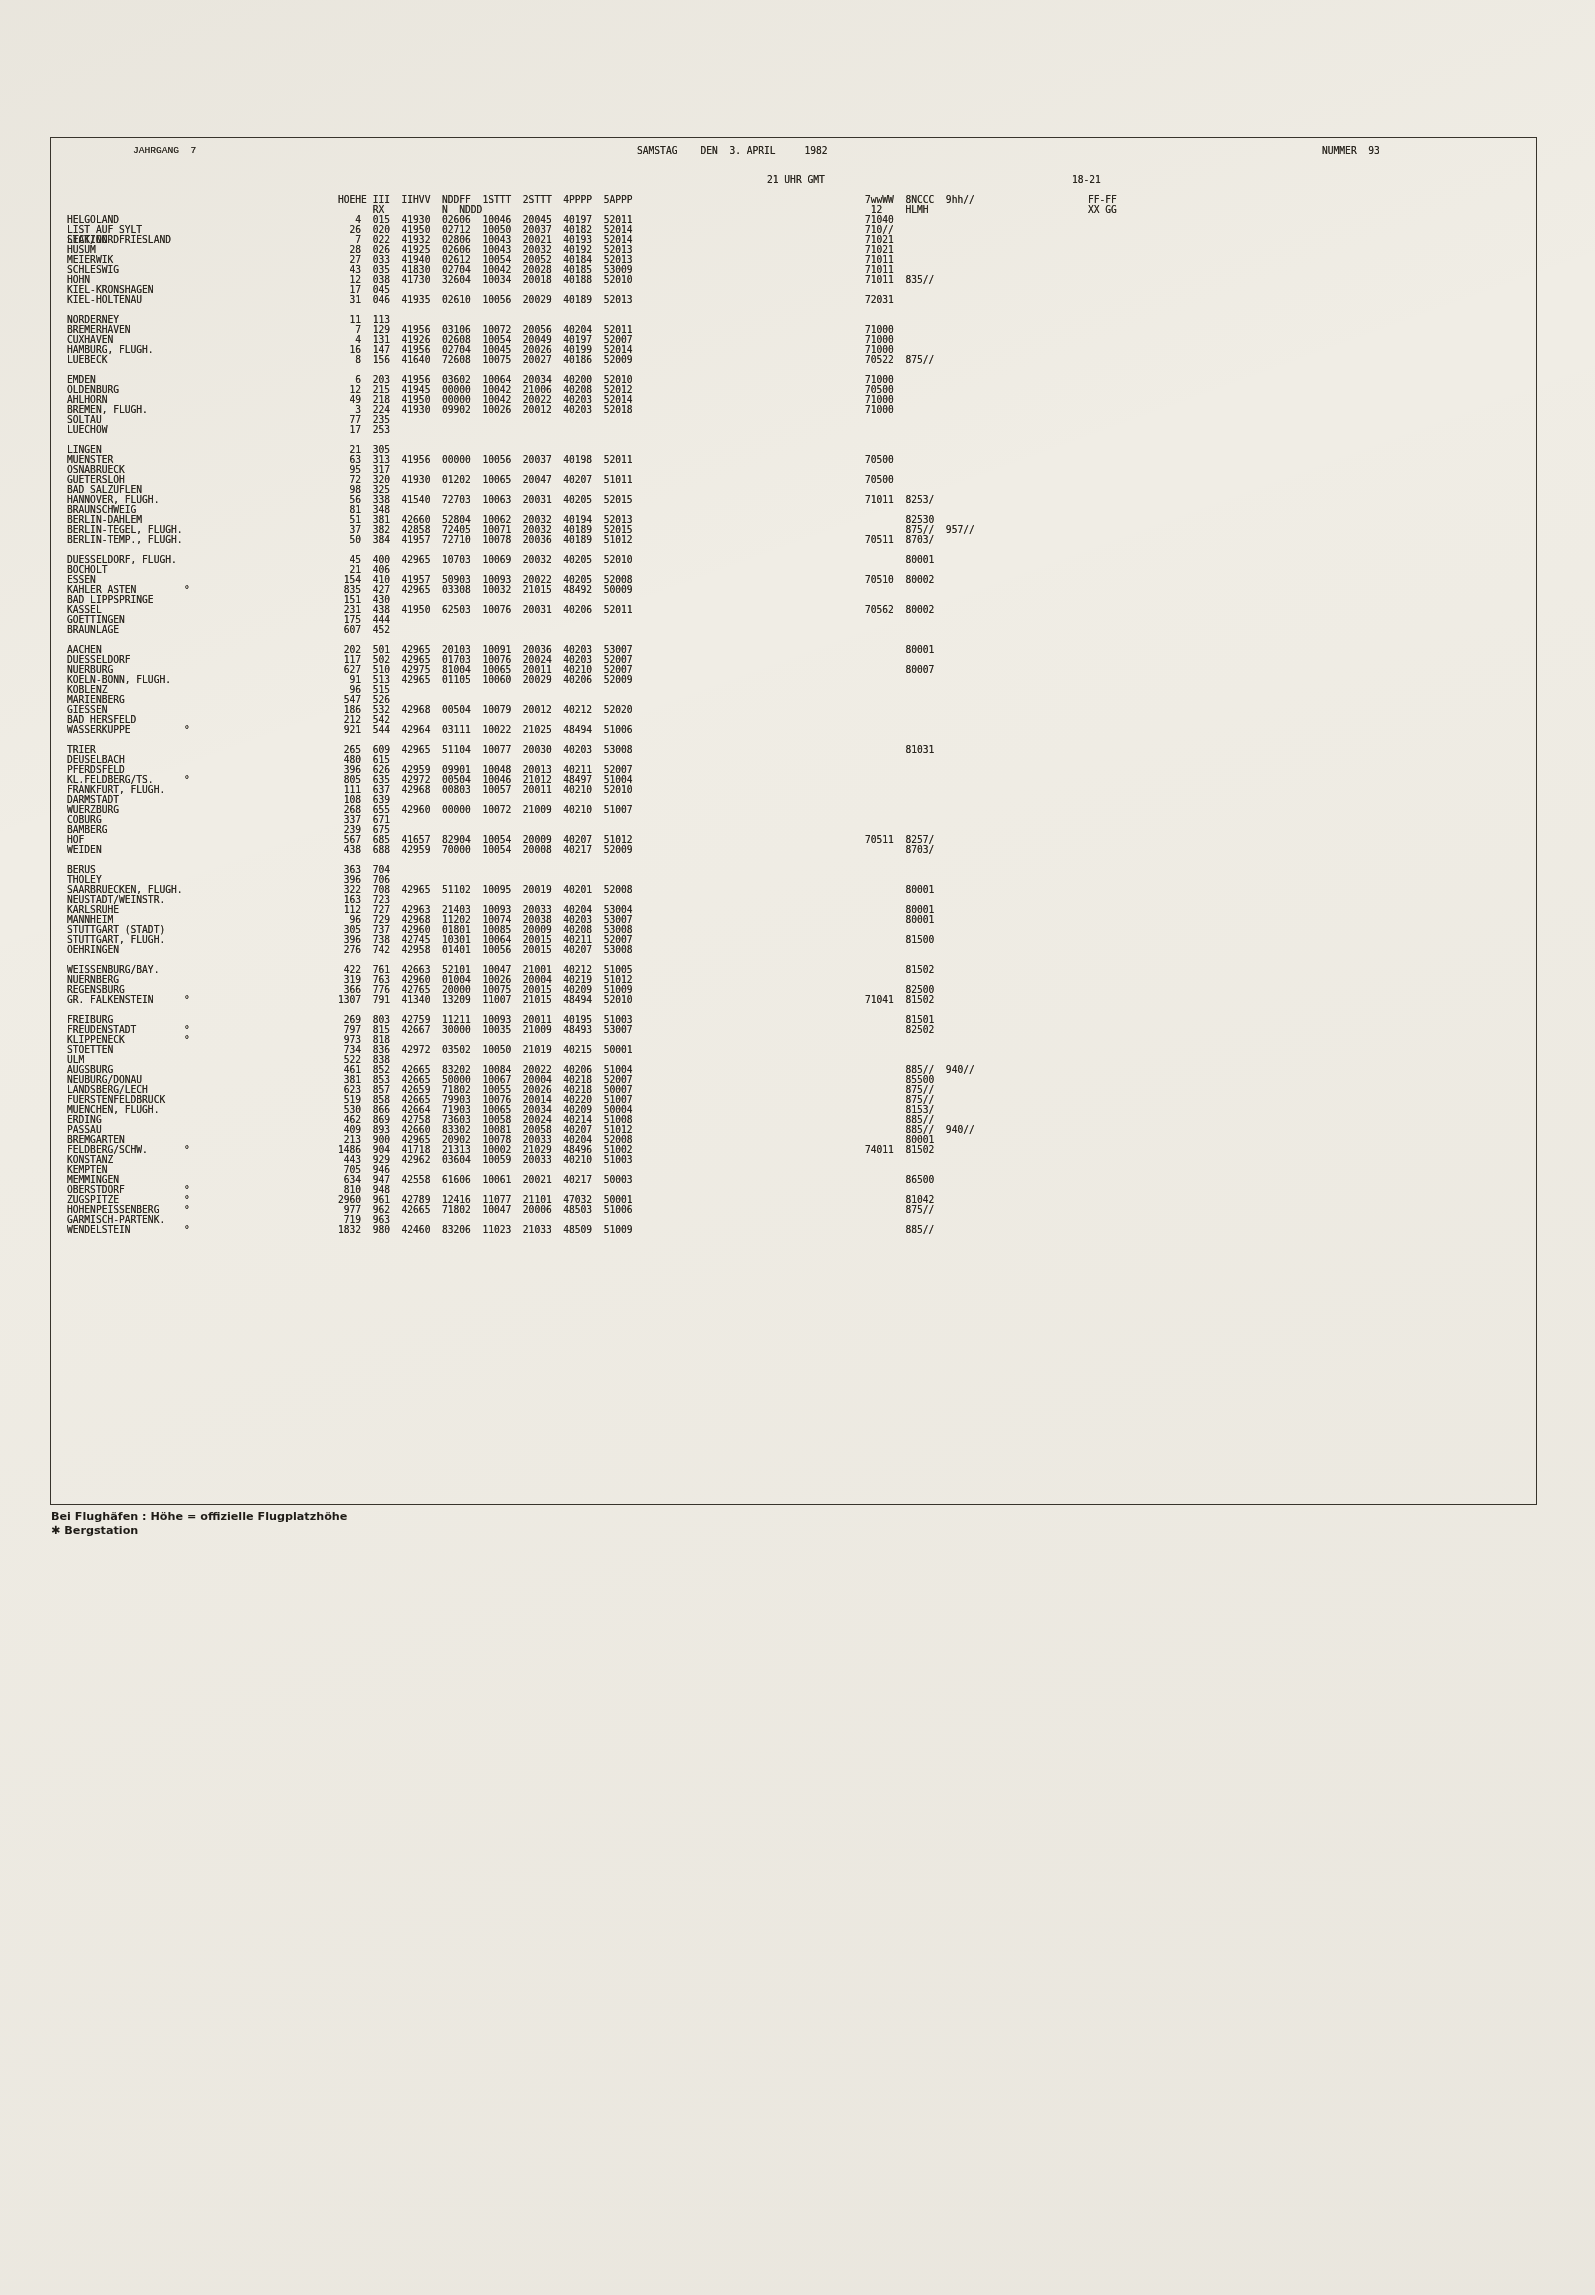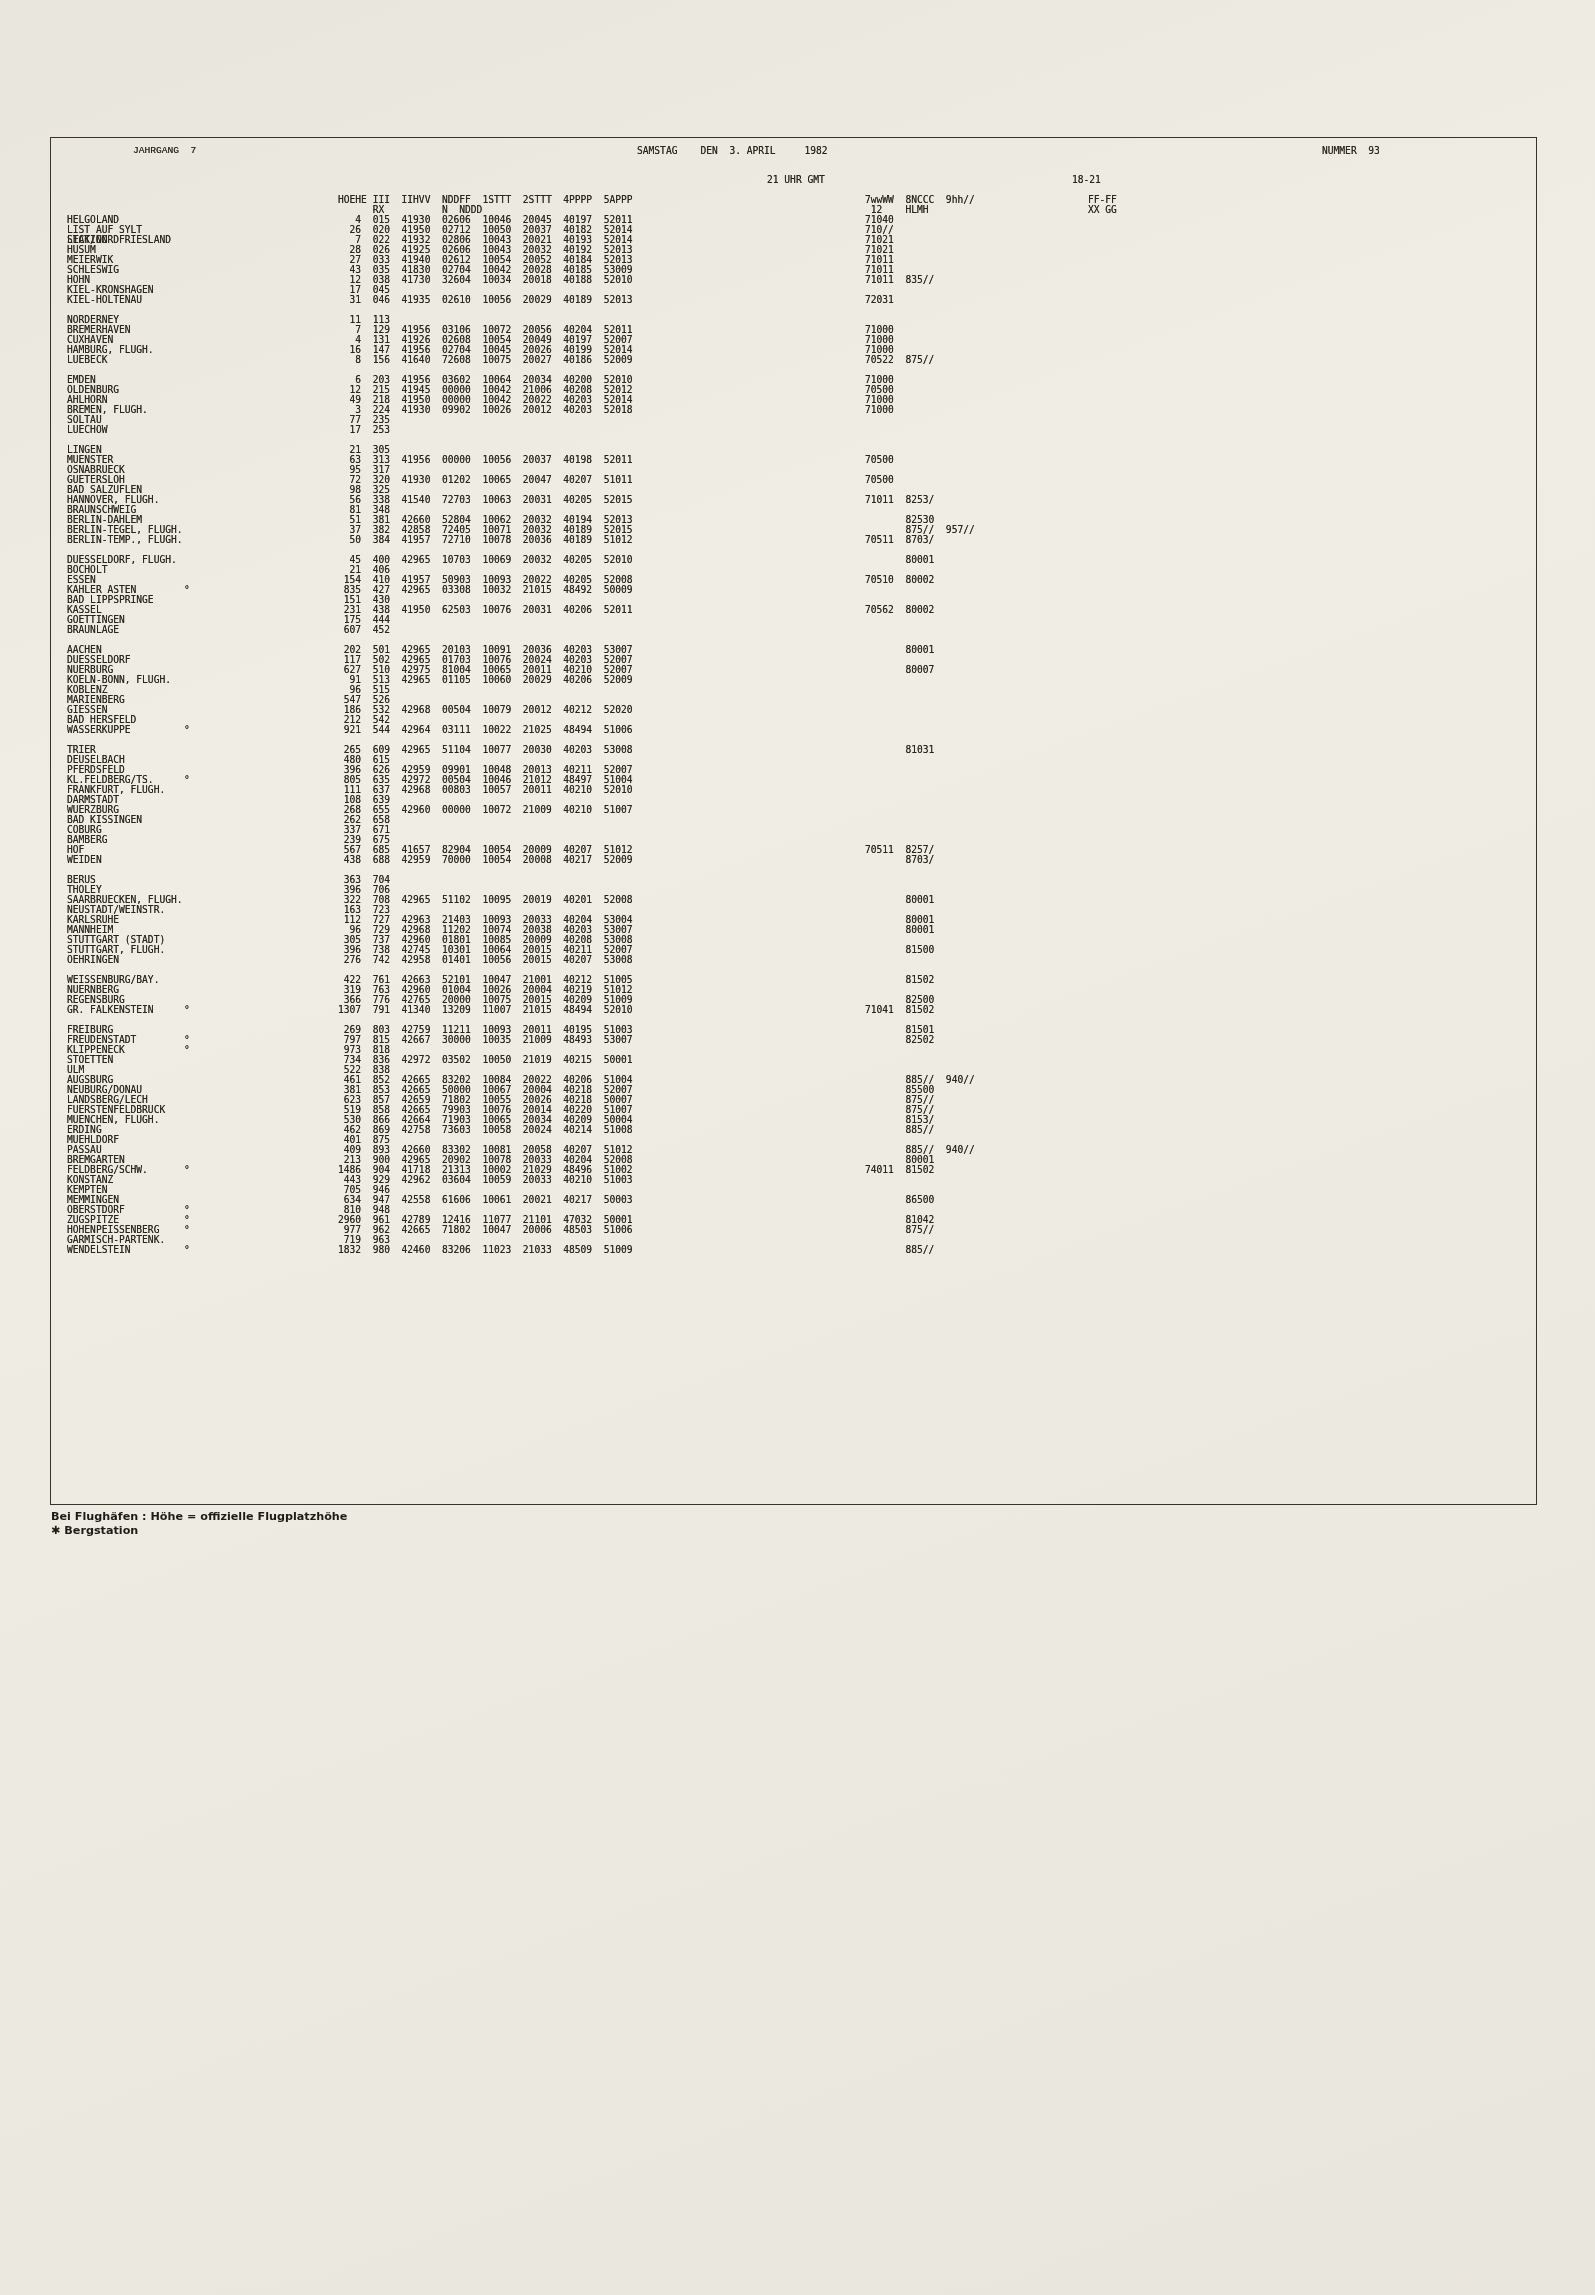--- a/index.html
+++ b/index.html
@@ -384,26 +384,20 @@
         <span class="c-mn"> 108  639</span>
         <span class="c-ex"></span>
       </div>
       <div class="trow">
         <span class="c-st">WUERZBURG</span>
         <span class="c-mk"></span>
         <span class="c-mn"> 268  655  42960  00000  10072  21009  40210  51007</span>
         <span class="c-ex"></span>
       </div>
       <div class="trow">
-        <span class="c-st">BAD KISSINGEN</span>
-        <span class="c-mk"></span>
-        <span class="c-mn"> 262  658</span>
-        <span class="c-ex"></span>
-      </div>
-      <div class="trow">
         <span class="c-st">COBURG</span>
         <span class="c-mk"></span>
         <span class="c-mn"> 337  671</span>
         <span class="c-ex"></span>
       </div>
       <div class="trow">
         <span class="c-st">BAMBERG</span>
         <span class="c-mk"></span>
         <span class="c-mn"> 239  675</span>
         <span class="c-ex"></span>
@@ -559,26 +553,20 @@
         <span class="c-st">MUENCHEN, FLUGH.</span>
         <span class="c-mk"></span>
         <span class="c-mn"> 530  866  42664  71903  10065  20034  40209  50004</span>
         <span class="c-ex">       8153/</span>
       </div>
       <div class="trow">
         <span class="c-st">ERDING</span>
         <span class="c-mk"></span>
         <span class="c-mn"> 462  869  42758  73603  10058  20024  40214  51008</span>
         <span class="c-ex">       885//</span>
-      </div>
-      <div class="trow">
-        <span class="c-st">MUEHLDORF</span>
-        <span class="c-mk"></span>
-        <span class="c-mn"> 401  875</span>
-        <span class="c-ex"></span>
       </div>
       <div class="trow">
         <span class="c-st">PASSAU</span>
         <span class="c-mk"></span>
         <span class="c-mn"> 409  893  42660  83302  10081  20058  40207  51012</span>
         <span class="c-ex">       885//  940//</span>
       </div>
       <div class="trow">
         <span class="c-st">BREMGARTEN</span>
         <span class="c-mk"></span>

